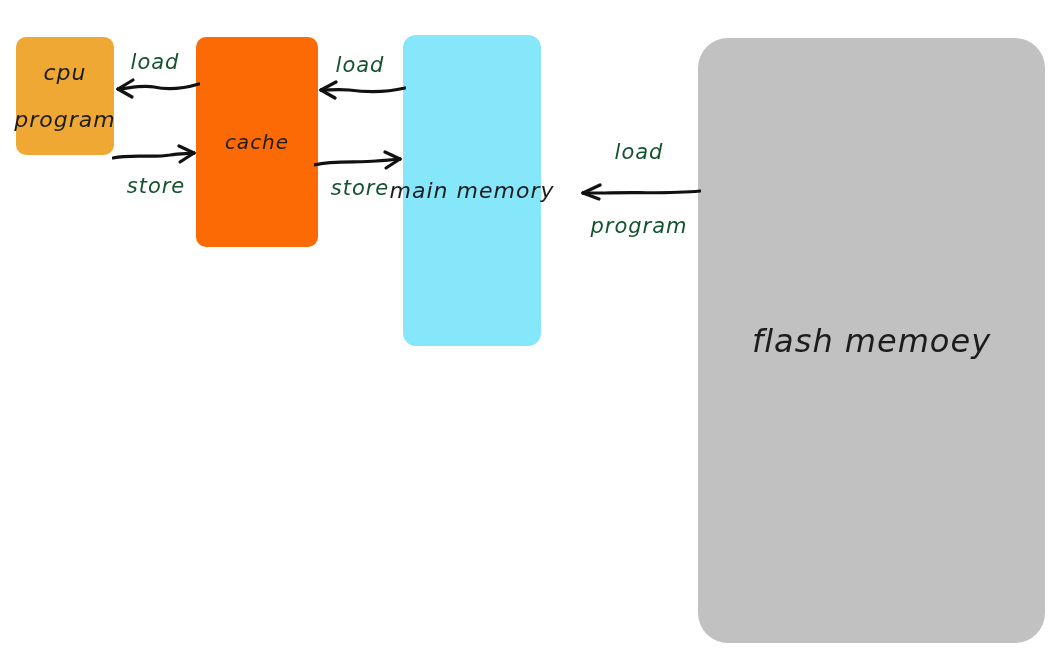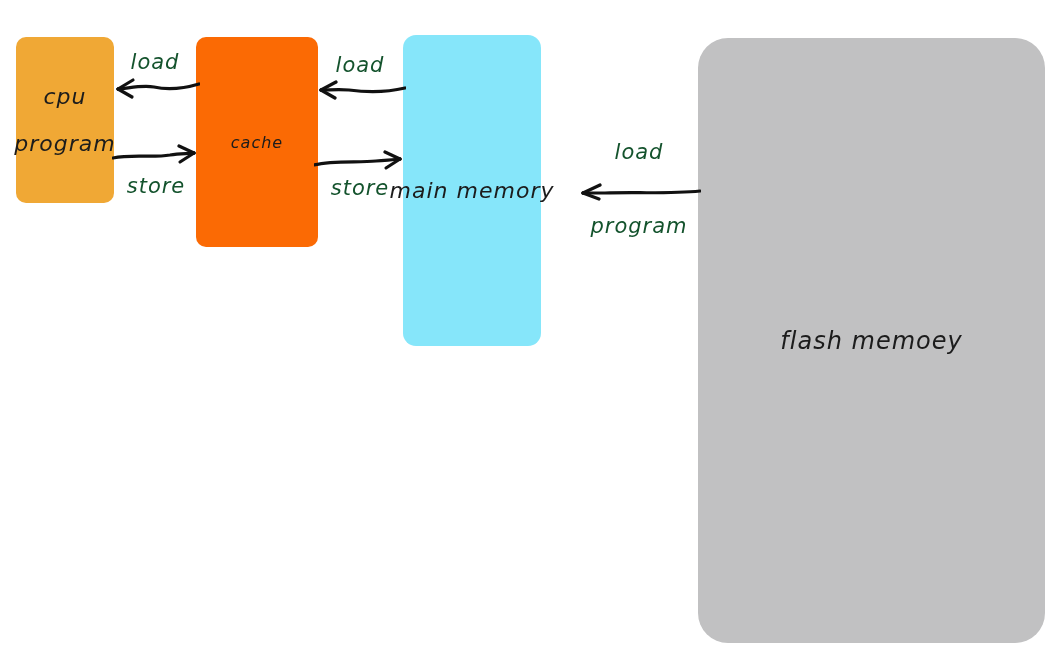--- a/index.html
+++ b/index.html
@@ -24,38 +24,38 @@
     color: #1c1c1c;
   }
   .node-label {
     font-style: italic;
     font-size: 22px;
     letter-spacing: 1px;
     color: #1c1c1c;
     white-space: nowrap;
   }
   .node-cpu-register {
-    left: 16px; top: 37px; width: 98px; height: 166px;
+    left: 16px; top: 37px; width: 98px; height: 118px;
     border-radius: 10px;
     gap: 22px;
   }
   .node-cache {
     left: 196px; top: 37px; width: 122px; height: 210px;
     border-radius: 10px;
   }
-  .node-cache .node-label { font-size: 16px; }
+  .node-cache .node-label { font-size: 20px; }
   .node-main-memory {
     left: 403px; top: 35px; width: 138px; height: 311px;
     border-radius: 13px;
   }
   .node-flash-memory {
     left: 698px; top: 38px; width: 347px; height: 605px;
     border-radius: 30px;
   }
-  .node-flash-memory .node-label { font-size: 24px; }
+  .node-flash-memory .node-label { font-size: 32px; }
   .arrow {
     position: absolute;
   }
   .arrow svg { display: block; }
   .arrow path {
     fill: none;
     stroke-width: 3.2;
     stroke-linecap: round;
     stroke-linejoin: round;
   }

